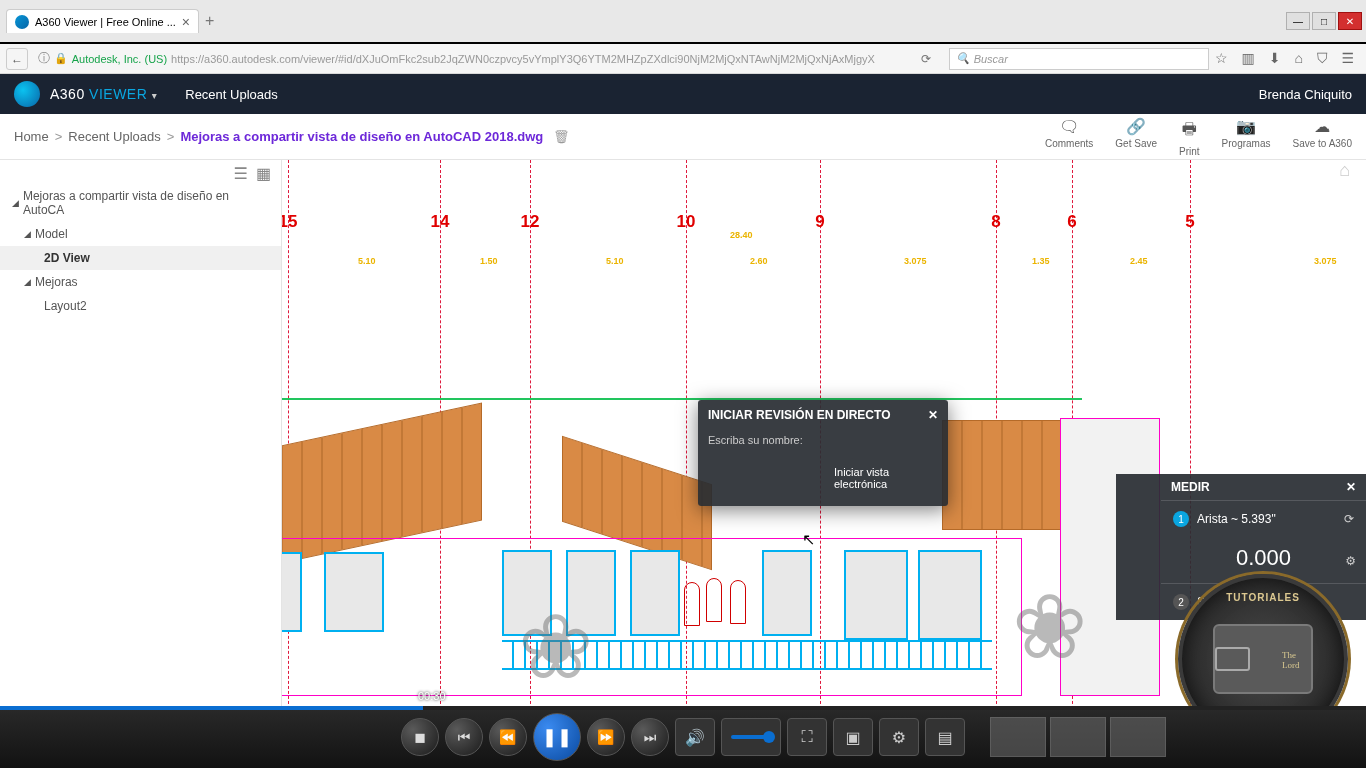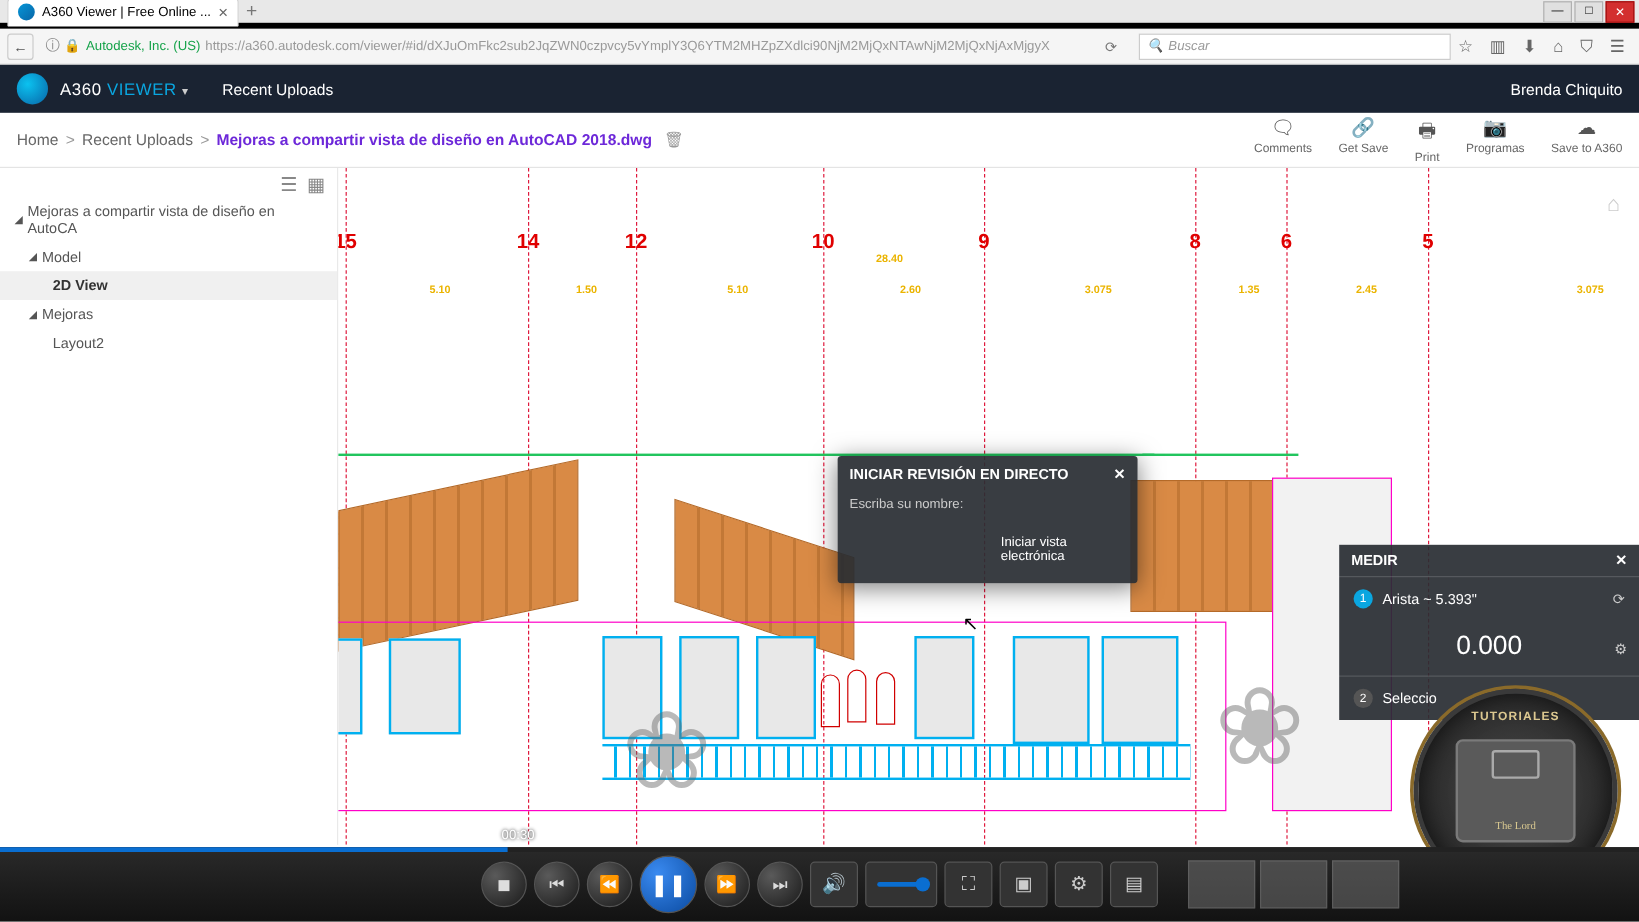--- a/index.html
+++ b/index.html
@@ -1,19 +1,19 @@
 <!DOCTYPE html>
 <html><head>
 <meta charset="utf-8">
 <style>
   * { box-sizing: border-box; margin: 0; padding: 0; font-family: Arial, Helvetica, sans-serif; }
   html, body { width: 1366px; height: 768px; overflow: hidden; background: #fff; }
   
   
-  .titlebar { height: 24px; background: #e8e8e8; display: flex; align-items: center; border-bottom: 5px solid #000000; }
+  .titlebar { height: 44px; background: #e8e8e8; display: flex; align-items: center; border-bottom: 2px solid #000000; }
   .tab { background: #fff; border: 1px solid #ccc; border-bottom: none; border-radius: 4px 4px 0 0; height: 24px; display: flex; align-items: center; padding: 0 8px; margin-left: 6px; gap: 6px; font-size: 11px; }
   .tab-icon { width: 14px; height: 14px; background: linear-gradient(135deg, #0696d7, #0865a7); border-radius: 50%; }
   .tab-close { color: #666; font-size: 14px; cursor: pointer; }
   .new-tab { margin-left: 6px; color: #777; font-size: 16px; }
   .win-ctrls { margin-left: auto; display: flex; gap: 2px; padding-right: 4px; }
   .win-btn { width: 24px; height: 18px; background: #e0e0e0; border: 1px solid #b0b0b0; display: flex; align-items: center; justify-content: center; font-size: 10px; }
   .win-close { background: #d32f2f; color: #fff; border-color: #a01010; }
   
   
   .urlbar { height: 30px; background: #f5f5f5; border-bottom: 1px solid #d8d8d8; display: flex; align-items: center; padding: 0 6px; gap: 6px; font-size: 12px; }
@@ -81,21 +81,21 @@
   .measure-head { padding: 6px 10px; font-weight: bold; display: flex; justify-content: space-between; }
   .measure-row { padding: 10px 12px; border-top: 1px solid rgba(255,255,255,0.15); display: flex; align-items: center; gap: 8px; }
   .step-badge { width: 16px; height: 16px; border-radius: 50%; background: #0aa6e0; color: #fff; font-size: 10px; display: flex; align-items: center; justify-content: center; }
   .step-badge.off { background: #555; }
   .measure-big { font-size: 22px; text-align: center; padding: 8px 0 12px; }
   .gear { position: absolute; right: 10px; top: 44px; color: #ccc; }
   .refresh-i { margin-left: auto; color: #ccc; }
   
   
   .badge-overlay { position: absolute; right: 18px; bottom: 24px; width: 170px; height: 170px; border-radius: 50%; background: radial-gradient(circle, #4a4a4a 0%, #2a2a2a 70%); border: 4px solid #3a3a3a; box-shadow: 0 0 0 3px #8a6a2a, inset 0 0 20px rgba(0,0,0,0.6); display: flex; align-items: center; justify-content: center; color: #d8c890; }
-  .badge-inner { width: 100px; height: 86px; background: #5a5a5a; border: 2px solid #7a7a7a; border-radius: 6px; display: flex; flex-direction: column; align-items: center; justify-content: center; font-size: 9px; gap: 32px; }
+  .badge-inner { width: 100px; height: 70px; background: #5a5a5a; border: 2px solid #7a7a7a; border-radius: 6px; display: flex; align-items: center; justify-content: center; font-size: 9px; gap: 32px; }
   .badge-top { position: absolute; top: 14px; font-size: 10px; font-weight: bold; letter-spacing: 1px; color: #dcc890; }
   .badge-bot { position: absolute; bottom: 14px; font-size: 8px; letter-spacing: 0.3px; color: #dcc890; }
   
   
   .vid-bar { position: absolute; bottom: 0; left: 0; right: 0; height: 62px; background: linear-gradient(#2a2a2a, #121212); display: flex; align-items: center; justify-content: center; }
   .vid-progress { position: absolute; top: 0; left: 0; right: 0; height: 4px; background: #222; }
   .vid-progress-fill { height: 100%; width: 31%; background: #0a6ed1; }
   .vid-time { position: absolute; left: 418px; top: -16px; color: #fff; font-size: 11px; text-shadow: 0 0 3px #000; }
   .vid-btns { display: flex; gap: 6px; align-items: center; }
   .vid-btn { width: 38px; height: 38px; border-radius: 50%; background: radial-gradient(circle at 30% 30%, #5a5a5a, #1a1a1a); border: 1px solid #555; display: flex; align-items: center; justify-content: center; color: #ddd; font-size: 14px; }
@@ -280,21 +280,21 @@
         <span>INICIAR REVISIÓN EN DIRECTO</span>
         <span>✕</span>
       </div>
       <div class="dialog-body">
         <div class="dialog-label">Escriba su nombre:</div>
         <div class="dialog-btn">Iniciar vista electrónica</div>
         <div style="clear:both;"></div>
       </div>
     </div>
 
-    <div class="measure" style="top:314px;">
+    <div class="measure" style="top:314px;padding-left:45px;">
       <div class="measure-head">
         <span>MEDIR</span>
         <span>✕</span>
       </div>
       <div class="measure-row">
         <span class="step-badge">1</span>
         <span>Arista ~ 5.393"</span>
         <span class="refresh-i">⟳</span>
       </div>
       <span class="gear" style="top:80px;">⚙</span>

